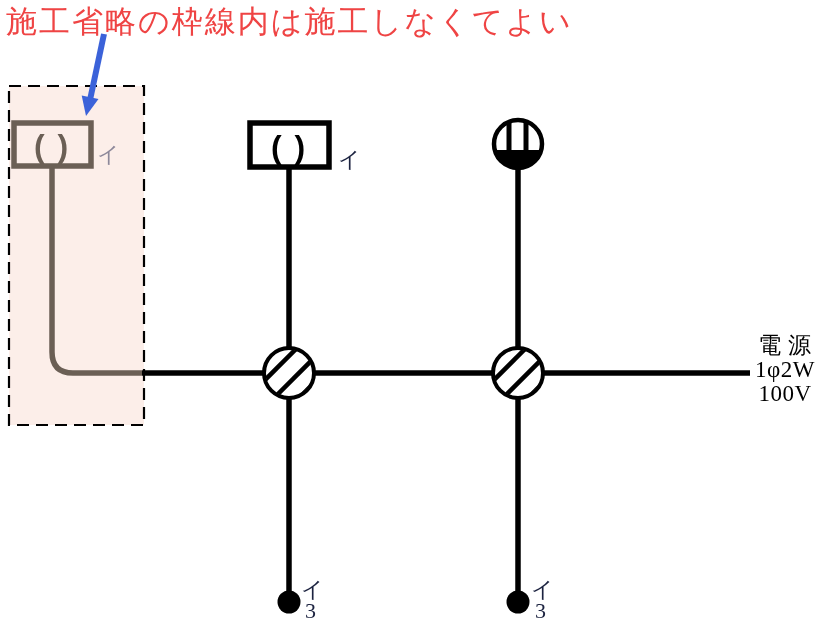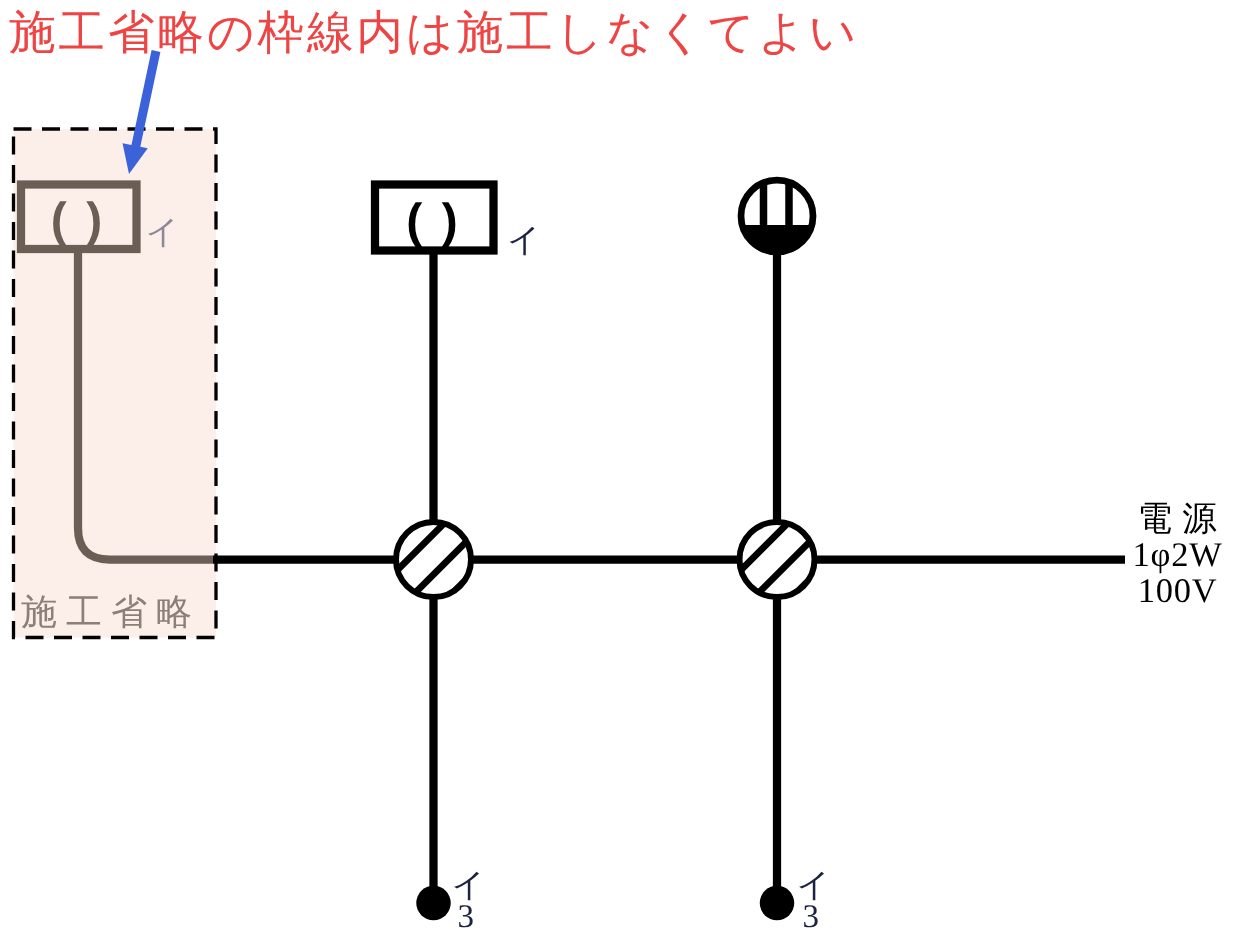--- a/index.html
+++ b/index.html
@@ -106,21 +106,20 @@
   <div class="lbl lbl-katakana" style="left:338px;top:145px;">イ</div>
 
 
 
   <div class="power-block">
     <span class="row">電 源</span>
     <span class="row">1φ2W</span>
     <span class="row">100V</span>
   </div>
 
-  <div class="lbl lbl-omission">施工省略</div>
 
   <div class="lbl lbl-katakana" style="left:301px;top:575px;">イ</div>
   <div class="lbl lbl-num" style="left:305px;top:598px;">3</div>
 
   <div class="lbl lbl-katakana" style="left:531px;top:575px;">イ</div>
   <div class="lbl lbl-num" style="left:535px;top:598px;">3</div>
 
 </div>
 
 </body></html>

